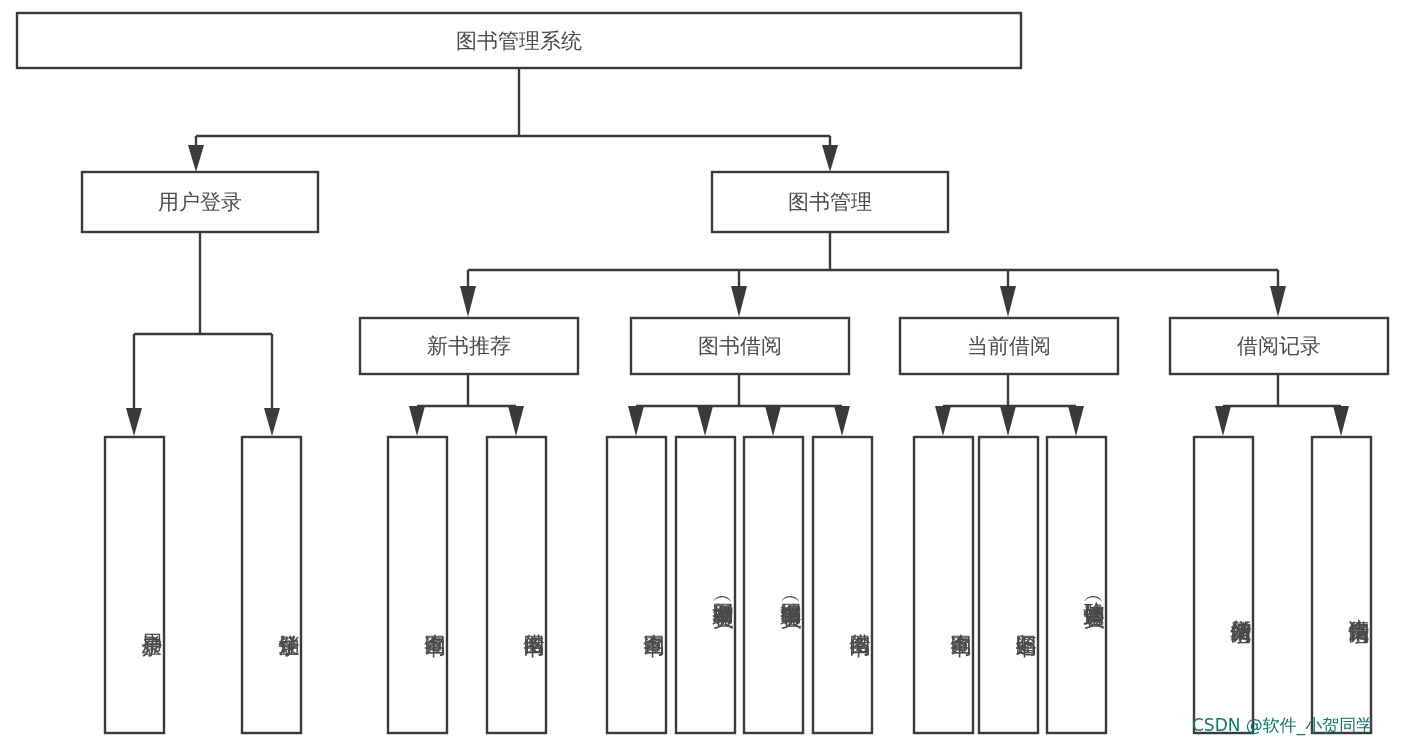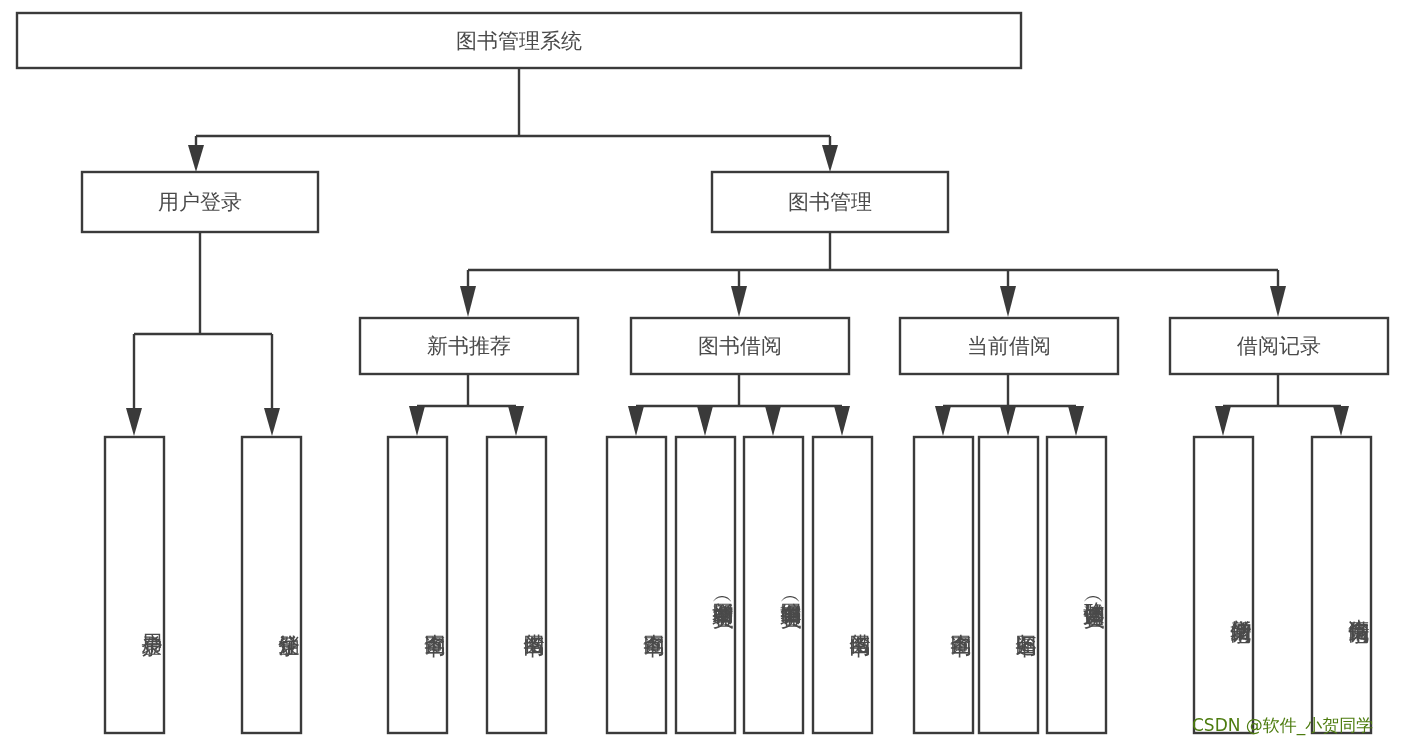--- a/index.html
+++ b/index.html
@@ -61,21 +61,21 @@
     writing-mode: vertical-rl;
     text-orientation: upright;
     letter-spacing: 1px;
     white-space: nowrap;
     pointer-events: none;
   }
   .watermark {
     position: absolute;
     left: 1192px;
     top: 714px;
-    color: #4d7c0f;
+    color: #0f766e;
     font-family: "DejaVu Sans", "Liberation Sans", sans-serif;
     font-size: 17px;
     white-space: nowrap;
   }
 </style>
 </head>
 <body>
 
 <div id="diagram-root">
 

